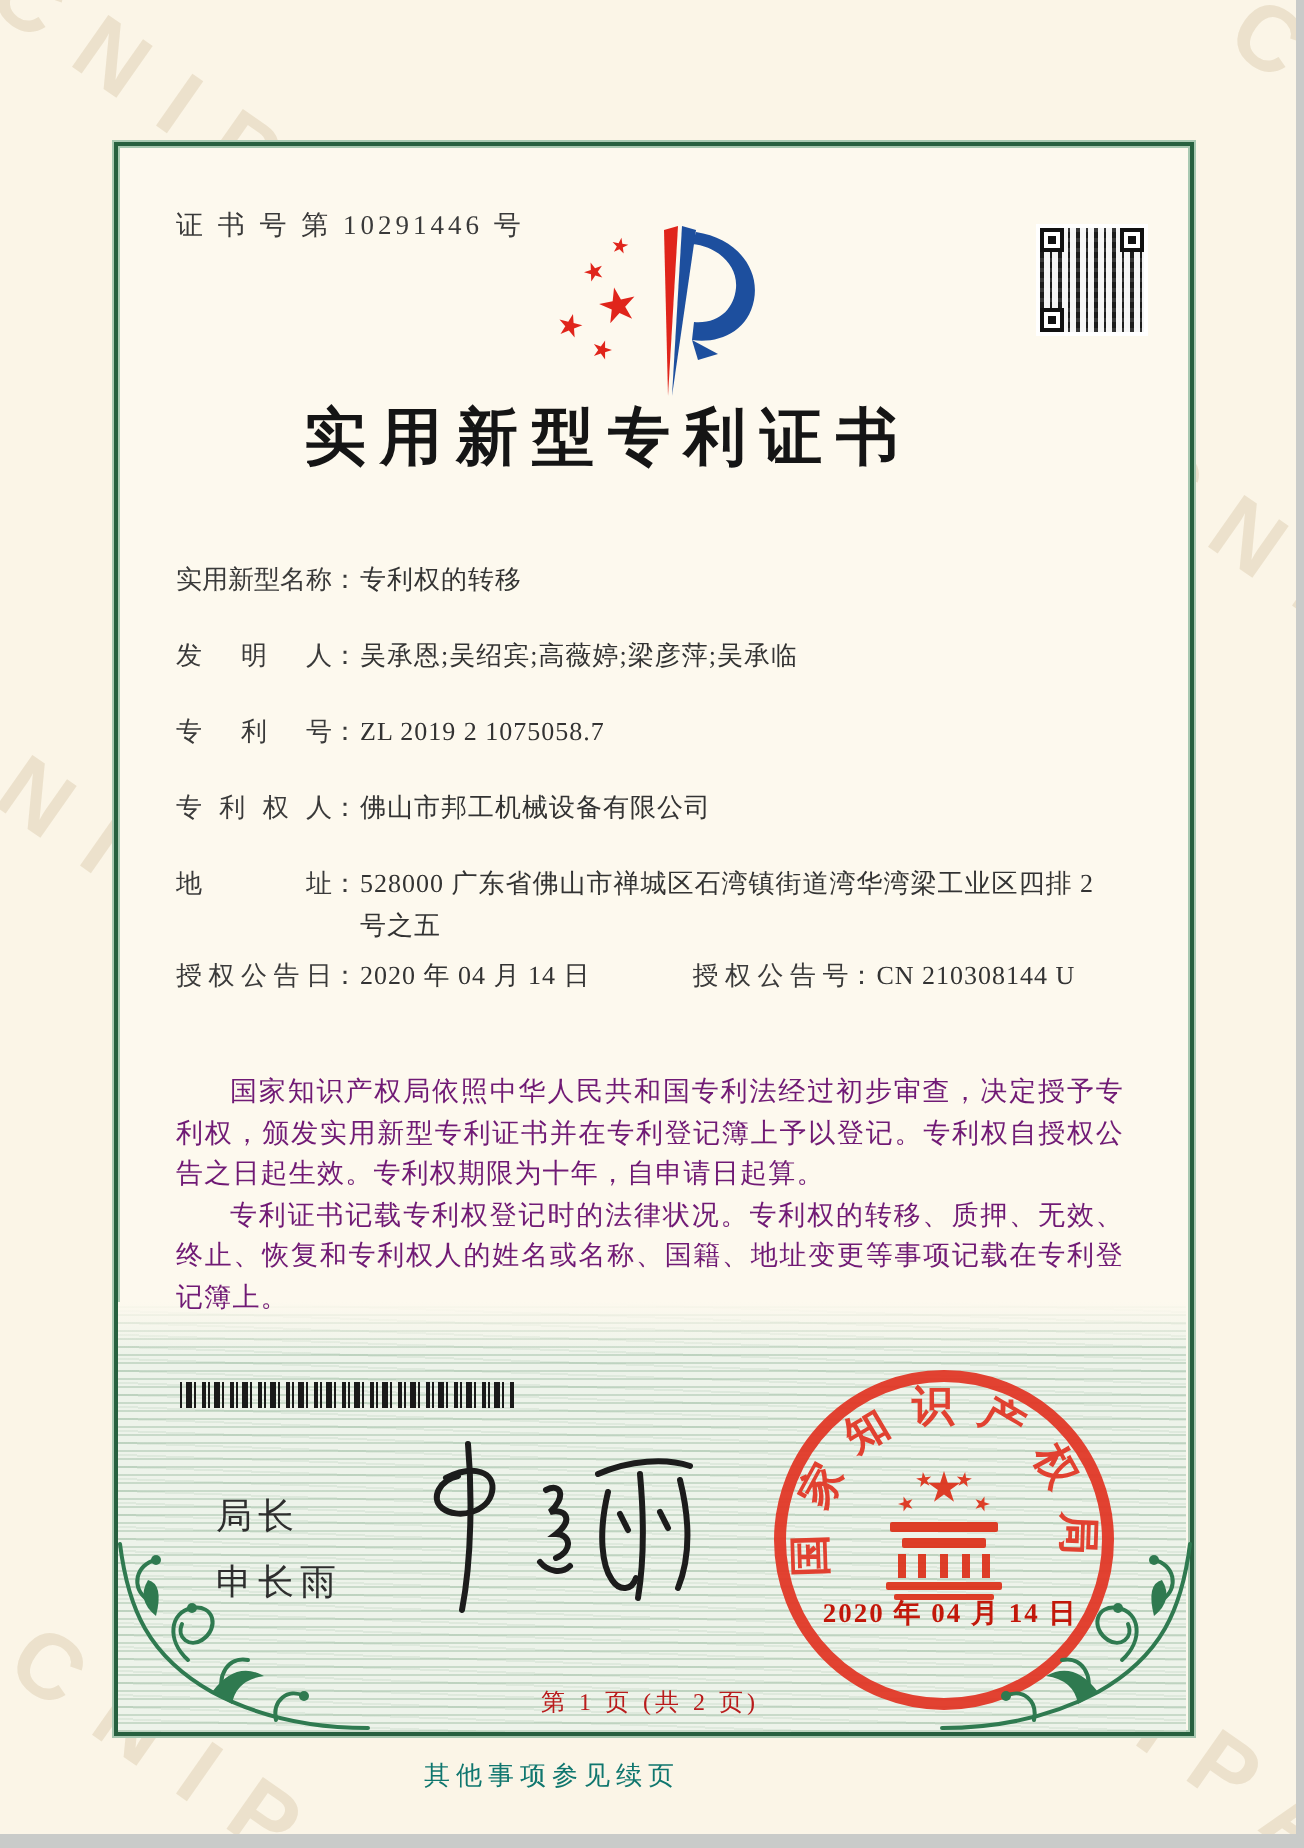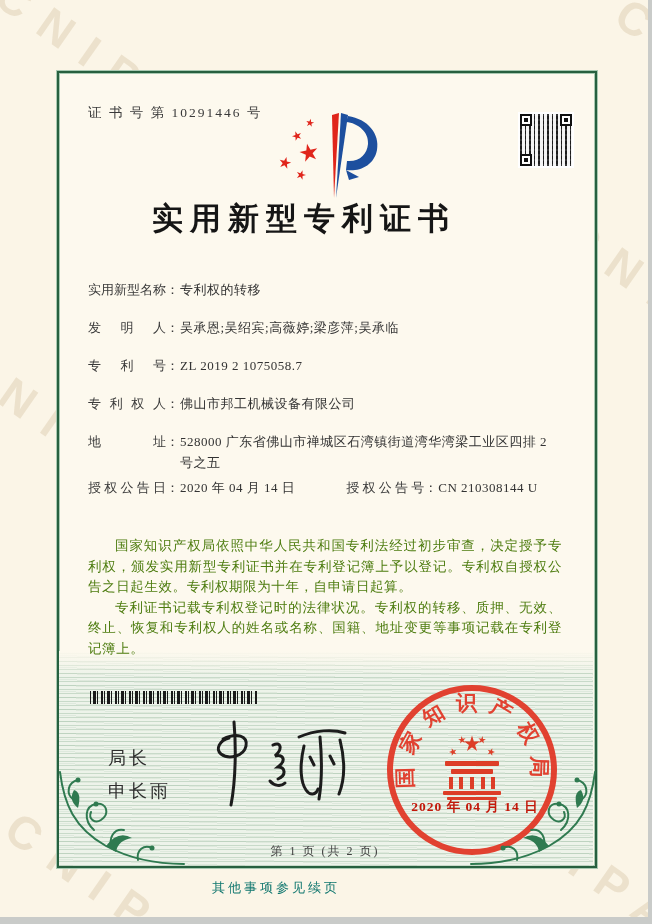--- a/index.html
+++ b/index.html
@@ -71,21 +71,21 @@
     text-align:justify; text-align-last:justify; color:#3a3a3a;
   }
   .f-colon{display:inline-block; width:14px; vertical-align:top; color:#3a3a3a;}
   .f-value{display:inline-block; vertical-align:top; max-width:368px; letter-spacing:0.5px;}
   .f-row.address{margin-bottom:4px;}
   .pair{display:inline-block; vertical-align:top;}
   .pair.first{width:255px;}
 
   .body-text{
     position:absolute; left:88px; top:536px; width:474px;
-    font-size:13.5px; line-height:20.5px; color:#4d7c0f; text-align:justify;
+    font-size:13.5px; line-height:20.5px; color:#701a75; text-align:justify;
   }
   .body-text p{margin:0; text-indent:2em; letter-spacing:0.6px;}
 
   .barcode{
     position:absolute; left:90px; top:691px; width:168px; height:13px;
     background-image:repeating-linear-gradient(90deg,
       #1a1a1a 0 1px, rgba(0,0,0,0) 1px 3px,
       #1a1a1a 3px 6px, rgba(0,0,0,0) 6px 7px,
       #1a1a1a 7px 8px, rgba(0,0,0,0) 8px 11px,
       #1a1a1a 11px 13px, rgba(0,0,0,0) 13px 14px);
@@ -95,21 +95,21 @@
   .officer div{white-space:nowrap;}
 
   .signature{position:absolute; left:193px; top:715px;}
 
   .seal{position:absolute; left:383px; top:681px; opacity:0.92;}
   .seal-date{
     position:absolute; left:400px; top:798px; width:150px; text-align:center;
     font-size:13.5px; color:#c2180a; letter-spacing:1px; font-weight:bold; white-space:nowrap;
   }
 
-  .page-info{position:absolute; left:57px; top:843px; width:536px; text-align:center; font-size:12px; color:#404040; letter-spacing:2px;}
+  .page-info{position:absolute; left:57px; top:843px; width:536px; text-align:center; font-size:12px; color:#b91c1c; letter-spacing:2px;}
   .footer-note{position:absolute; left:0; top:879px; width:552px; text-align:center; font-size:13px; color:#0f766e; letter-spacing:3px;}
 
   .ornament{position:absolute; pointer-events:none;}
   .ornament.left{left:52px; top:768px;}
   .ornament.right{left:468px; top:768px; transform:scaleX(-1);}
 </style>
 </head>
 <body>
 
 <div id="page">

